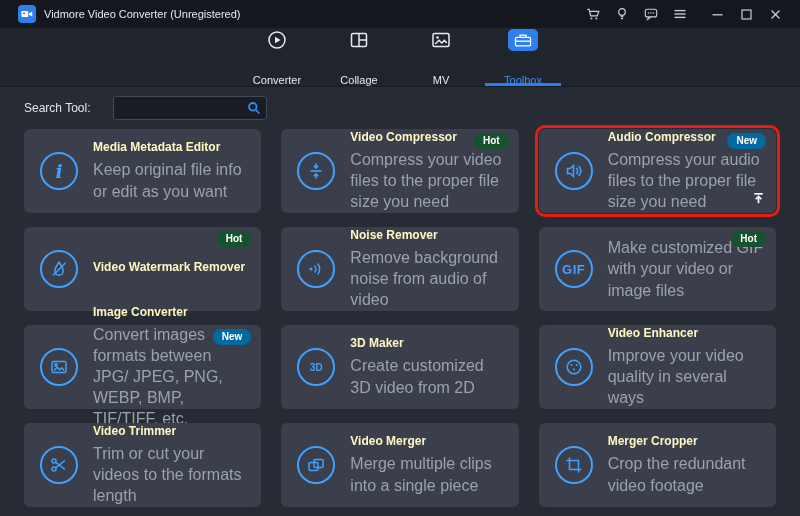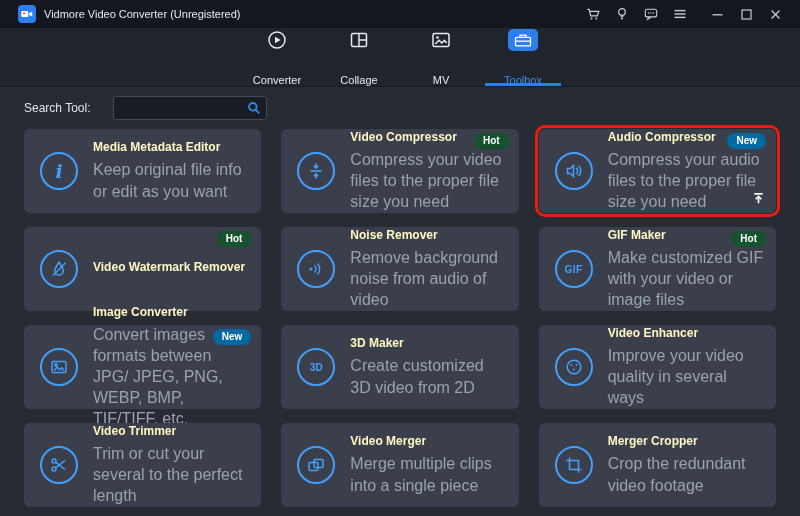--- a/index.html
+++ b/index.html
@@ -38,21 +38,21 @@
               color:#2f8cf0;cursor:pointer;}
 
   
   .grid{display:grid;grid-template-columns:repeat(3,1fr);gap:14px 20px;padding:0 24px 10px;}
   .card{position:relative;background:#3b3f4b;border-radius:6px;height:84px;display:flex;
         align-items:center;padding:0 12px 0 16px;cursor:pointer;}
   .card.annotated{outline:3px solid #e81d12;outline-offset:1px;}
   .icon-circle{width:38px;height:38px;border:2px solid #42a0ff;border-radius:50%;flex:none;
                display:flex;align-items:center;justify-content:center;color:#42a0ff;box-sizing:border-box;}
   .glyph-i{font-family:"DejaVu Serif",serif;font-style:italic;font-weight:bold;font-size:19px;line-height:1;}
-  .glyph-gif{font-size:10px;font-weight:bold;letter-spacing:.5px;}
+  .glyph-gif{font-size:13px;font-weight:bold;letter-spacing:.5px;}
   .glyph-3d{font-size:10px;font-weight:bold;}
   .card-text{margin-left:15px;min-width:0;}
   .card-title{font-size:12px;font-weight:bold;color:#fef9c3;margin-bottom:5px;white-space:nowrap;}
   .card-desc{font-size:16px;color:#9aa2af;line-height:1.32;}
   .badge{position:absolute;top:4px;right:10px;font-size:10px;font-weight:bold;color:#fff;
          padding:2px 9px;border-radius:9px;line-height:1.2;}
   .badge.hot{background:#14532d;}
   .badge.new{background:#0369a1;}
   .cursor-ind{position:absolute;right:10px;bottom:7px;color:#fff;}
 </style>
@@ -253,21 +253,20 @@
         <div class="card-title">Noise Remover</div>
         <div class="card-desc">Remove background noise from audio of video</div>
       </div>
     </div>
 
     <div class="card">
       <div class="icon-circle">
         <span class="glyph-gif">GIF</span>
       </div>
       <div class="card-text">
-        <div class="card-title">GIF Maker</div>
         <div class="card-desc">Make customized GIF with your video or image files</div>
       </div>
       <span class="badge hot">Hot</span>
     </div>
 
     <div class="card">
       <div class="icon-circle">
         <svg width="20" height="20" viewBox="0 0 20 20" fill="none" stroke="currentColor" stroke-width="1.5">
           <rect x="3" y="4.5" width="14" height="11" rx="1.5"></rect>
           <circle cx="7" cy="8" r="1.2"></circle>
@@ -310,21 +309,21 @@
       <div class="icon-circle">
         <svg width="20" height="20" viewBox="0 0 20 20" fill="none" stroke="currentColor" stroke-width="1.5">
           <circle cx="5" cy="6" r="2"></circle>
           <circle cx="5" cy="14" r="2"></circle>
           <line x1="6.6" y1="7.2" x2="16" y2="14.5"></line>
           <line x1="6.6" y1="12.8" x2="16" y2="5.5"></line>
         </svg>
       </div>
       <div class="card-text">
         <div class="card-title">Video Trimmer</div>
-        <div class="card-desc">Trim or cut your several to the perfect length</div>
+        <div class="card-desc">Trim or cut your videos to the formats length</div>
       </div>
     </div>
 
     <div class="card">
       <div class="icon-circle">
         <svg width="20" height="20" viewBox="0 0 20 20" fill="none" stroke="currentColor" stroke-width="1.5">
           <rect x="3" y="7.5" width="9" height="8" rx="1.2"></rect>
           <rect x="8" y="4.5" width="9" height="8" rx="1.2"></rect>
         </svg>
       </div>

